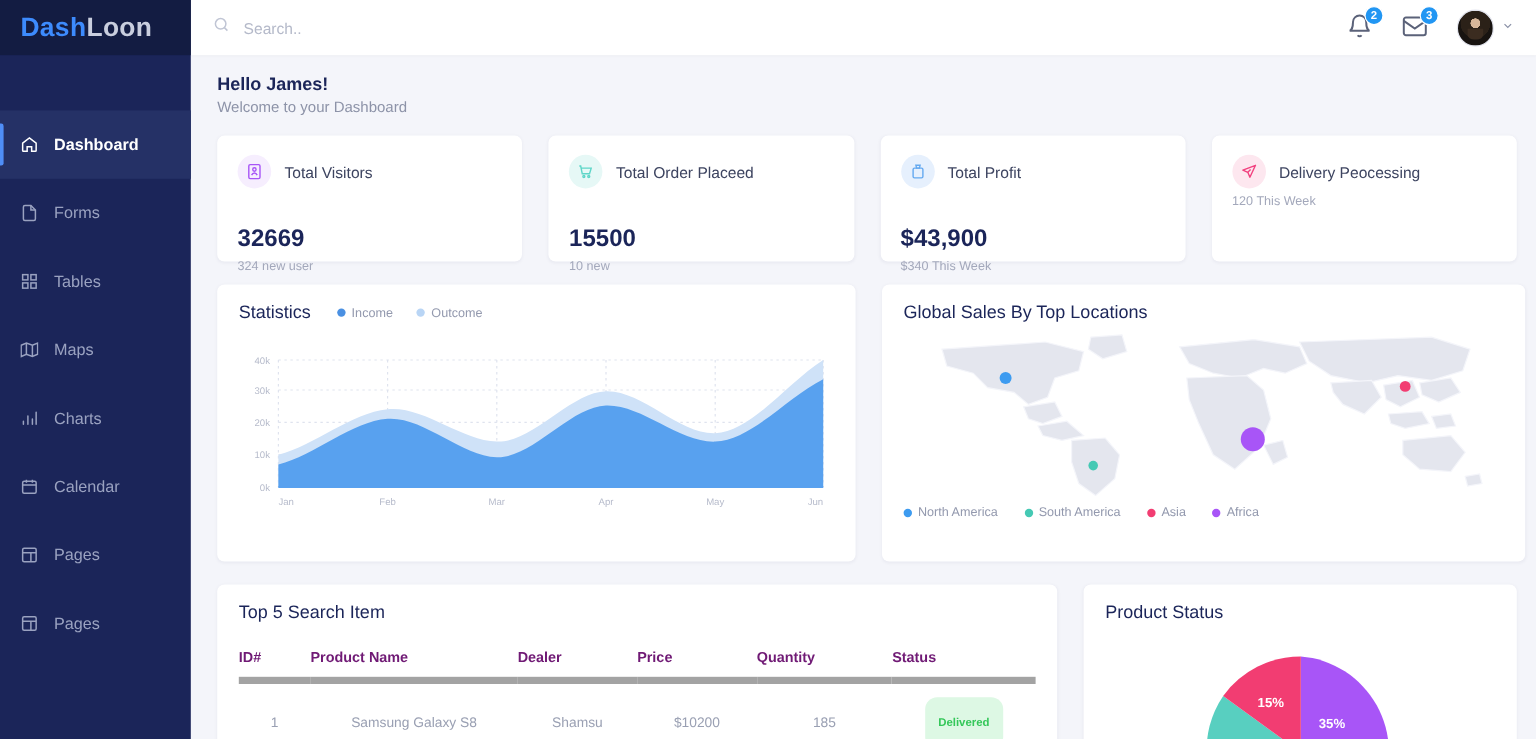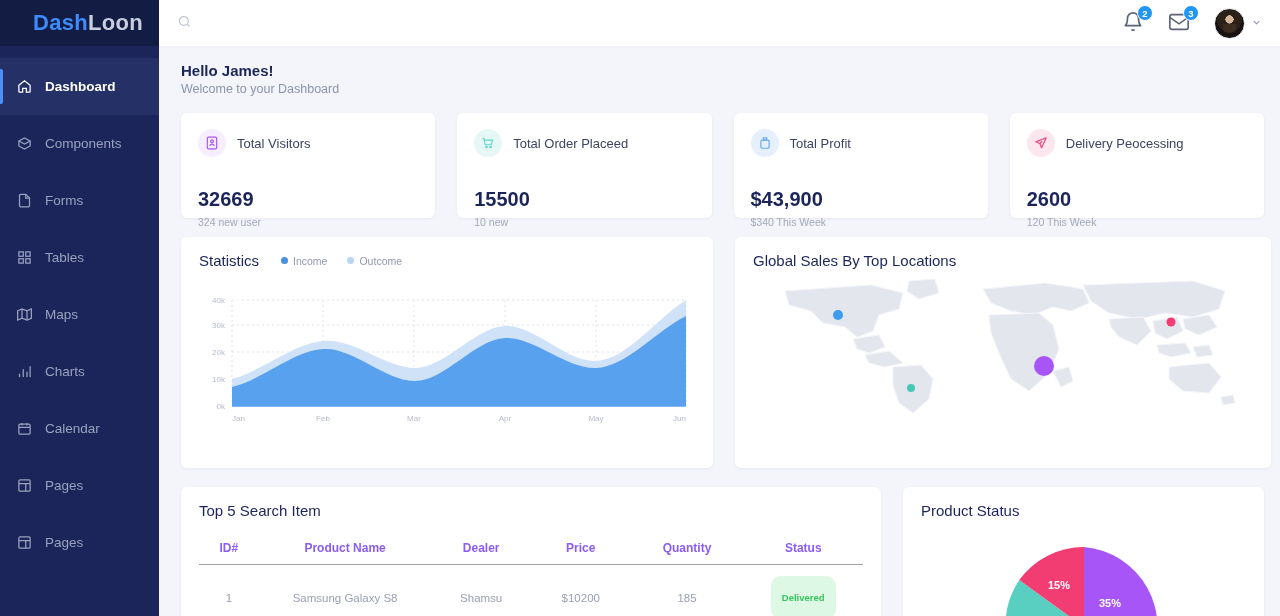--- a/index.html
+++ b/index.html
@@ -14,27 +14,27 @@
   
   .sidebar {
     width: 159px; flex: 0 0 159px; height: 616px;
     background: #1b2559;
     display: flex; flex-direction: column;
     position: relative;
   }
   .logo-wrap {
     height: 46px; flex: 0 0 46px;
     background: #131c42;
-    display: flex; align-items: center; padding-left: 17px; justify-content: center;
+    display: flex; align-items: center; padding-left: 17px;
   }
   .logo { font-size: 22px; font-weight: bold; letter-spacing: .3px; }
   .logo .a { color: #3d8bfd; }
   .logo .b { color: #c9cede; }
 
-  .nav { padding-top: 12px; }
+  .nav { padding-top: 12px; margin-top: 34px; }
   .nav-item {
     height: 57px; display: flex; align-items: center;
     padding-left: 17px; position: relative;
     color: #9aa2c0; font-size: 13.5px;
   }
   .nav-item.active {
     background: #253166; color: #ffffff; font-weight: bold;
   }
   .nav-item.active:before {
     content: ""; position: absolute; left: 0; top: 11px;
@@ -110,22 +110,22 @@
 
   .map-wrap { position: relative; margin-top: 6px; height: 140px; }
   .map-legend { display: flex; gap: 22px; margin-top: 6px; }
 
   
   .bot-row { display: flex; gap: 22px; margin-top: 19px; }
   .table-card { width: 700px; flex: 0 0 700px; padding: 15px 18px 0 18px; height: 160px; }
   .pie-card { flex: 1; padding: 15px 18px 0 18px; height: 160px; overflow: hidden; }
   table { width: 100%; border-collapse: collapse; margin-top: 13px; }
   thead th {
-    font-size: 12px; color: #8b5cf6; font-weight: bold;
-    padding: 9px 0; border-bottom: 1px solid #a3a3a3; text-align: center;
+    font-size: 12px; color: #701a75; font-weight: bold;
+    padding: 9px 0; border-bottom: 6px solid #a3a3a3; text-align: left;
   }
   tbody td {
     font-size: 11.5px; color: #9aa0b3; padding: 11px 0;
     border-bottom: 1px solid #f1f2f7; text-align: center;
   }
   .pill {
     display: inline-block; padding: 16px 11px; border-radius: 10px;
     font-size: 9.5px; font-weight: bold;
   }
   .pill.ok { background: #ddf8e4; color: #34c759; }
@@ -146,29 +146,20 @@
 
       <div class="nav-item active">
         <span class="nav-ico">
           <svg width="15" height="15" viewBox="0 0 24 24" fill="none" stroke="#fff" stroke-width="2">
               <path d="M3 10l9-7 9 7v10a1 1 0 0 1-1 1h-5v-6H9v6H4a1 1 0 0 1-1-1z"></path>
             </svg>
         </span>
         <span class="nav-label">Dashboard</span>
       </div>
 
-      <div class="nav-item">
-        <span class="nav-ico">
-          <svg width="15" height="15" viewBox="0 0 24 24" fill="none" stroke="#9aa2c0" stroke-width="2">
-              <path d="M21 8l-9-5-9 5 9 5 9-5z"></path>
-              <path d="M3 8v8l9 5 9-5V8"></path>
-            </svg>
-        </span>
-        <span class="nav-label">Components</span>
-      </div>
 
       <div class="nav-item">
         <span class="nav-ico">
           <svg width="15" height="15" viewBox="0 0 24 24" fill="none" stroke="#9aa2c0" stroke-width="2">
               <path d="M14 2H6a2 2 0 0 0-2 2v16a2 2 0 0 0 2 2h12a2 2 0 0 0 2-2V8z"></path>
               <path d="M14 2v6h6"></path>
             </svg>
         </span>
         <span class="nav-label">Forms</span>
       </div>
@@ -240,20 +231,21 @@
   <div class="main">
 
     <header class="topbar">
       <div class="search-box">
         <span>
           <svg width="15" height="15" viewBox="0 0 24 24" fill="none" stroke="#c0c5d4" stroke-width="2">
               <circle cx="11" cy="11" r="7"></circle>
               <path d="M20 20l-4-4"></path>
             </svg>
         </span>
+        <input class="search-input" type="text" placeholder="Search.." style="">
       </div>
       <div class="top-actions">
         <div class="icon-btn">
           <svg width="22" height="22" viewBox="0 0 24 24" fill="none" stroke="#5b6279" stroke-width="1.8">
               <path d="M18 8a6 6 0 1 0-12 0c0 7-3 8-3 8h18s-3-1-3-8"></path>
               <path d="M10.3 20a2 2 0 0 0 3.4 0"></path>
             </svg>
           <span class="badge">2</span>
         </div>
         <div class="icon-btn">
@@ -330,21 +322,20 @@
         <div class="card stat-card">
           <div class="stat-head">
             <span class="stat-ico" style="background:#fde7ef">
               <svg width="14" height="14" viewBox="0 0 24 24" fill="none" stroke="#f2417f" stroke-width="2" stroke-linejoin="round">
                   <path d="M21 3L3 10l7 3 3 7z"></path>
                   <path d="M10 13l4-4"></path>
                 </svg>
             </span>
             <span class="stat-title">Delivery Peocessing</span>
           </div>
-          <div class="stat-value">2600</div>
           <div class="stat-sub">120 This Week</div>
         </div>
 
       </div>
 
       <div class="mid-row">
 
         <div class="card stats-card">
           <div class="chart-head">
             <span class="card-title">Statistics</span>
@@ -425,20 +416,38 @@
                 <path d="M440,72 L456,70 L460,80 L444,82 Z"></path>
 
                 <path d="M416,92 L456,88 L468,102 L456,118 L430,116 L416,104 Z"></path>
                 <path d="M468,122 L480,120 L482,128 L470,130 Z"></path>
               </g>
               <circle cx="85" cy="40" r="5" fill="#3d9bf0"></circle>
               <circle cx="158" cy="113" r="4" fill="#45c9b4"></circle>
               <circle cx="418" cy="47" r="4.5" fill="#f23d72"></circle>
               <circle cx="291" cy="91" r="10" fill="#a855f7"></circle>
             </svg>
+          </div>
+          <div class="map-legend">
+            <span class="legend-item">
+              <span class="dot" style="background:#3d9bf0"></span>
+              <span>North America</span>
+            </span>
+            <span class="legend-item">
+              <span class="dot" style="background:#45c9b4"></span>
+              <span>South America</span>
+            </span>
+            <span class="legend-item">
+              <span class="dot" style="background:#f23d72"></span>
+              <span>Asia</span>
+            </span>
+            <span class="legend-item">
+              <span class="dot" style="background:#a855f7"></span>
+              <span>Africa</span>
+            </span>
           </div>
         </div>
 
       </div>
 
       <div class="bot-row">
 
         <div class="card table-card">
           <div class="card-title">Top 5 Search Item</div>
           <table>

